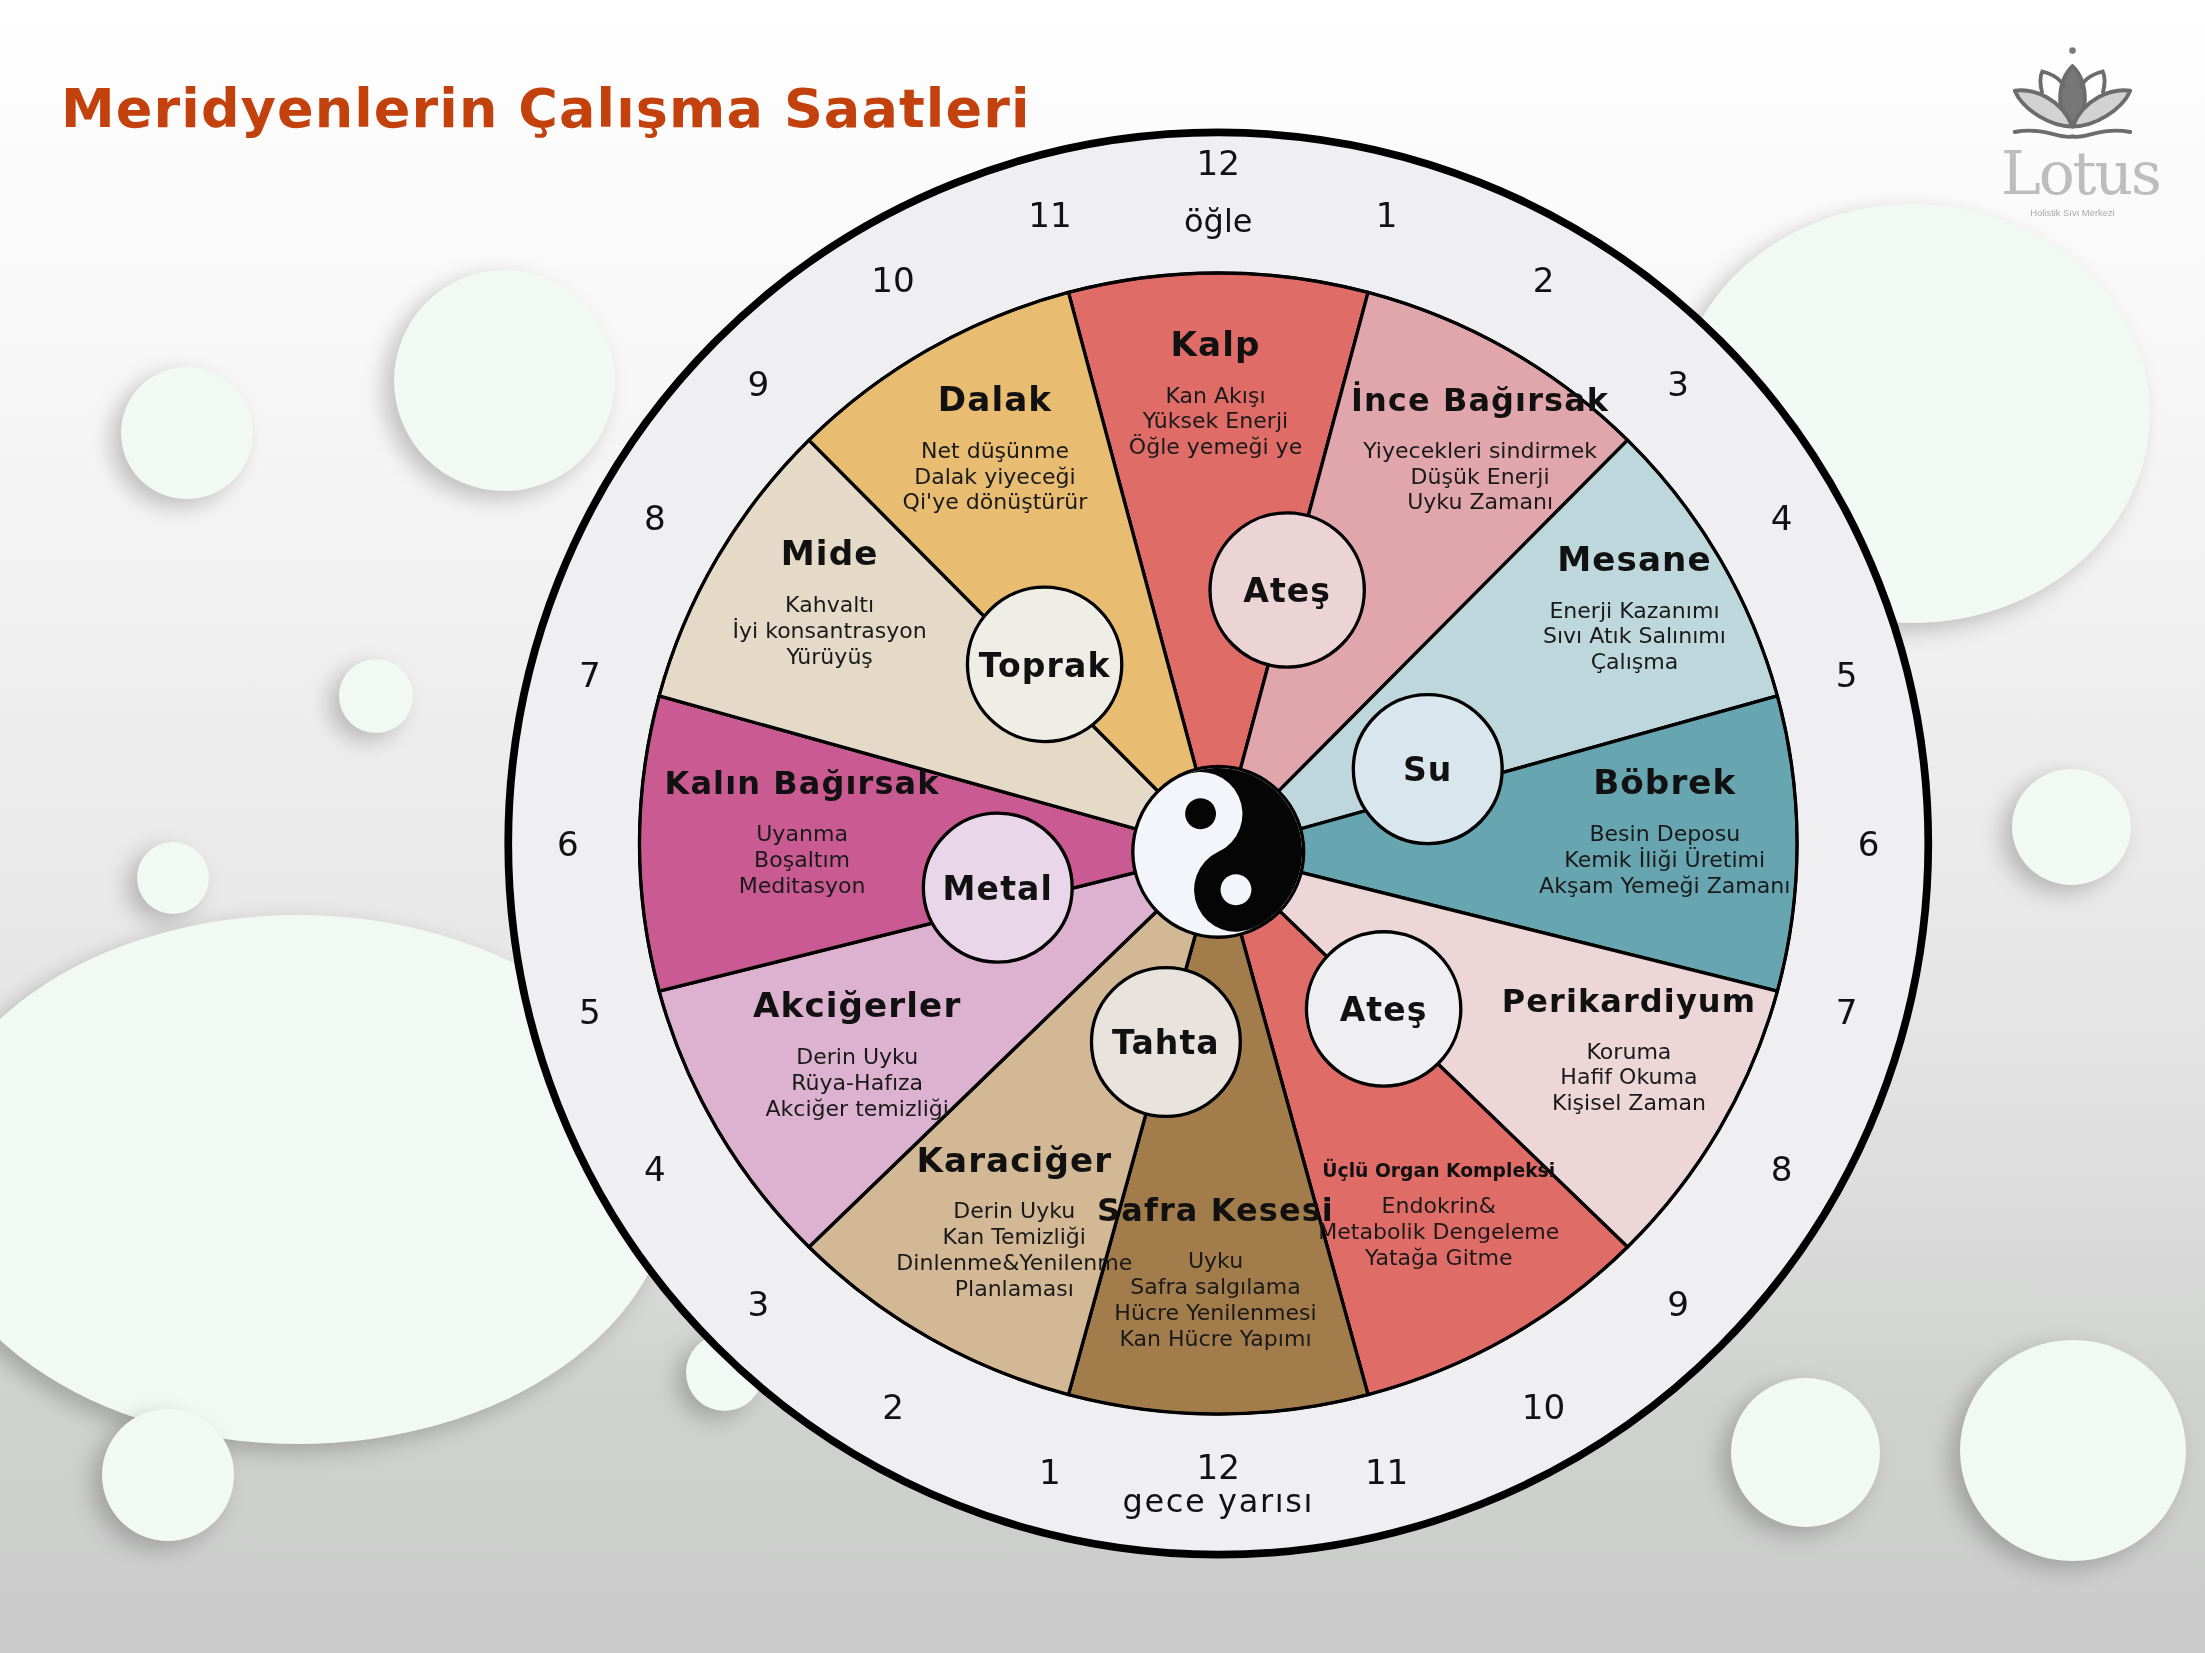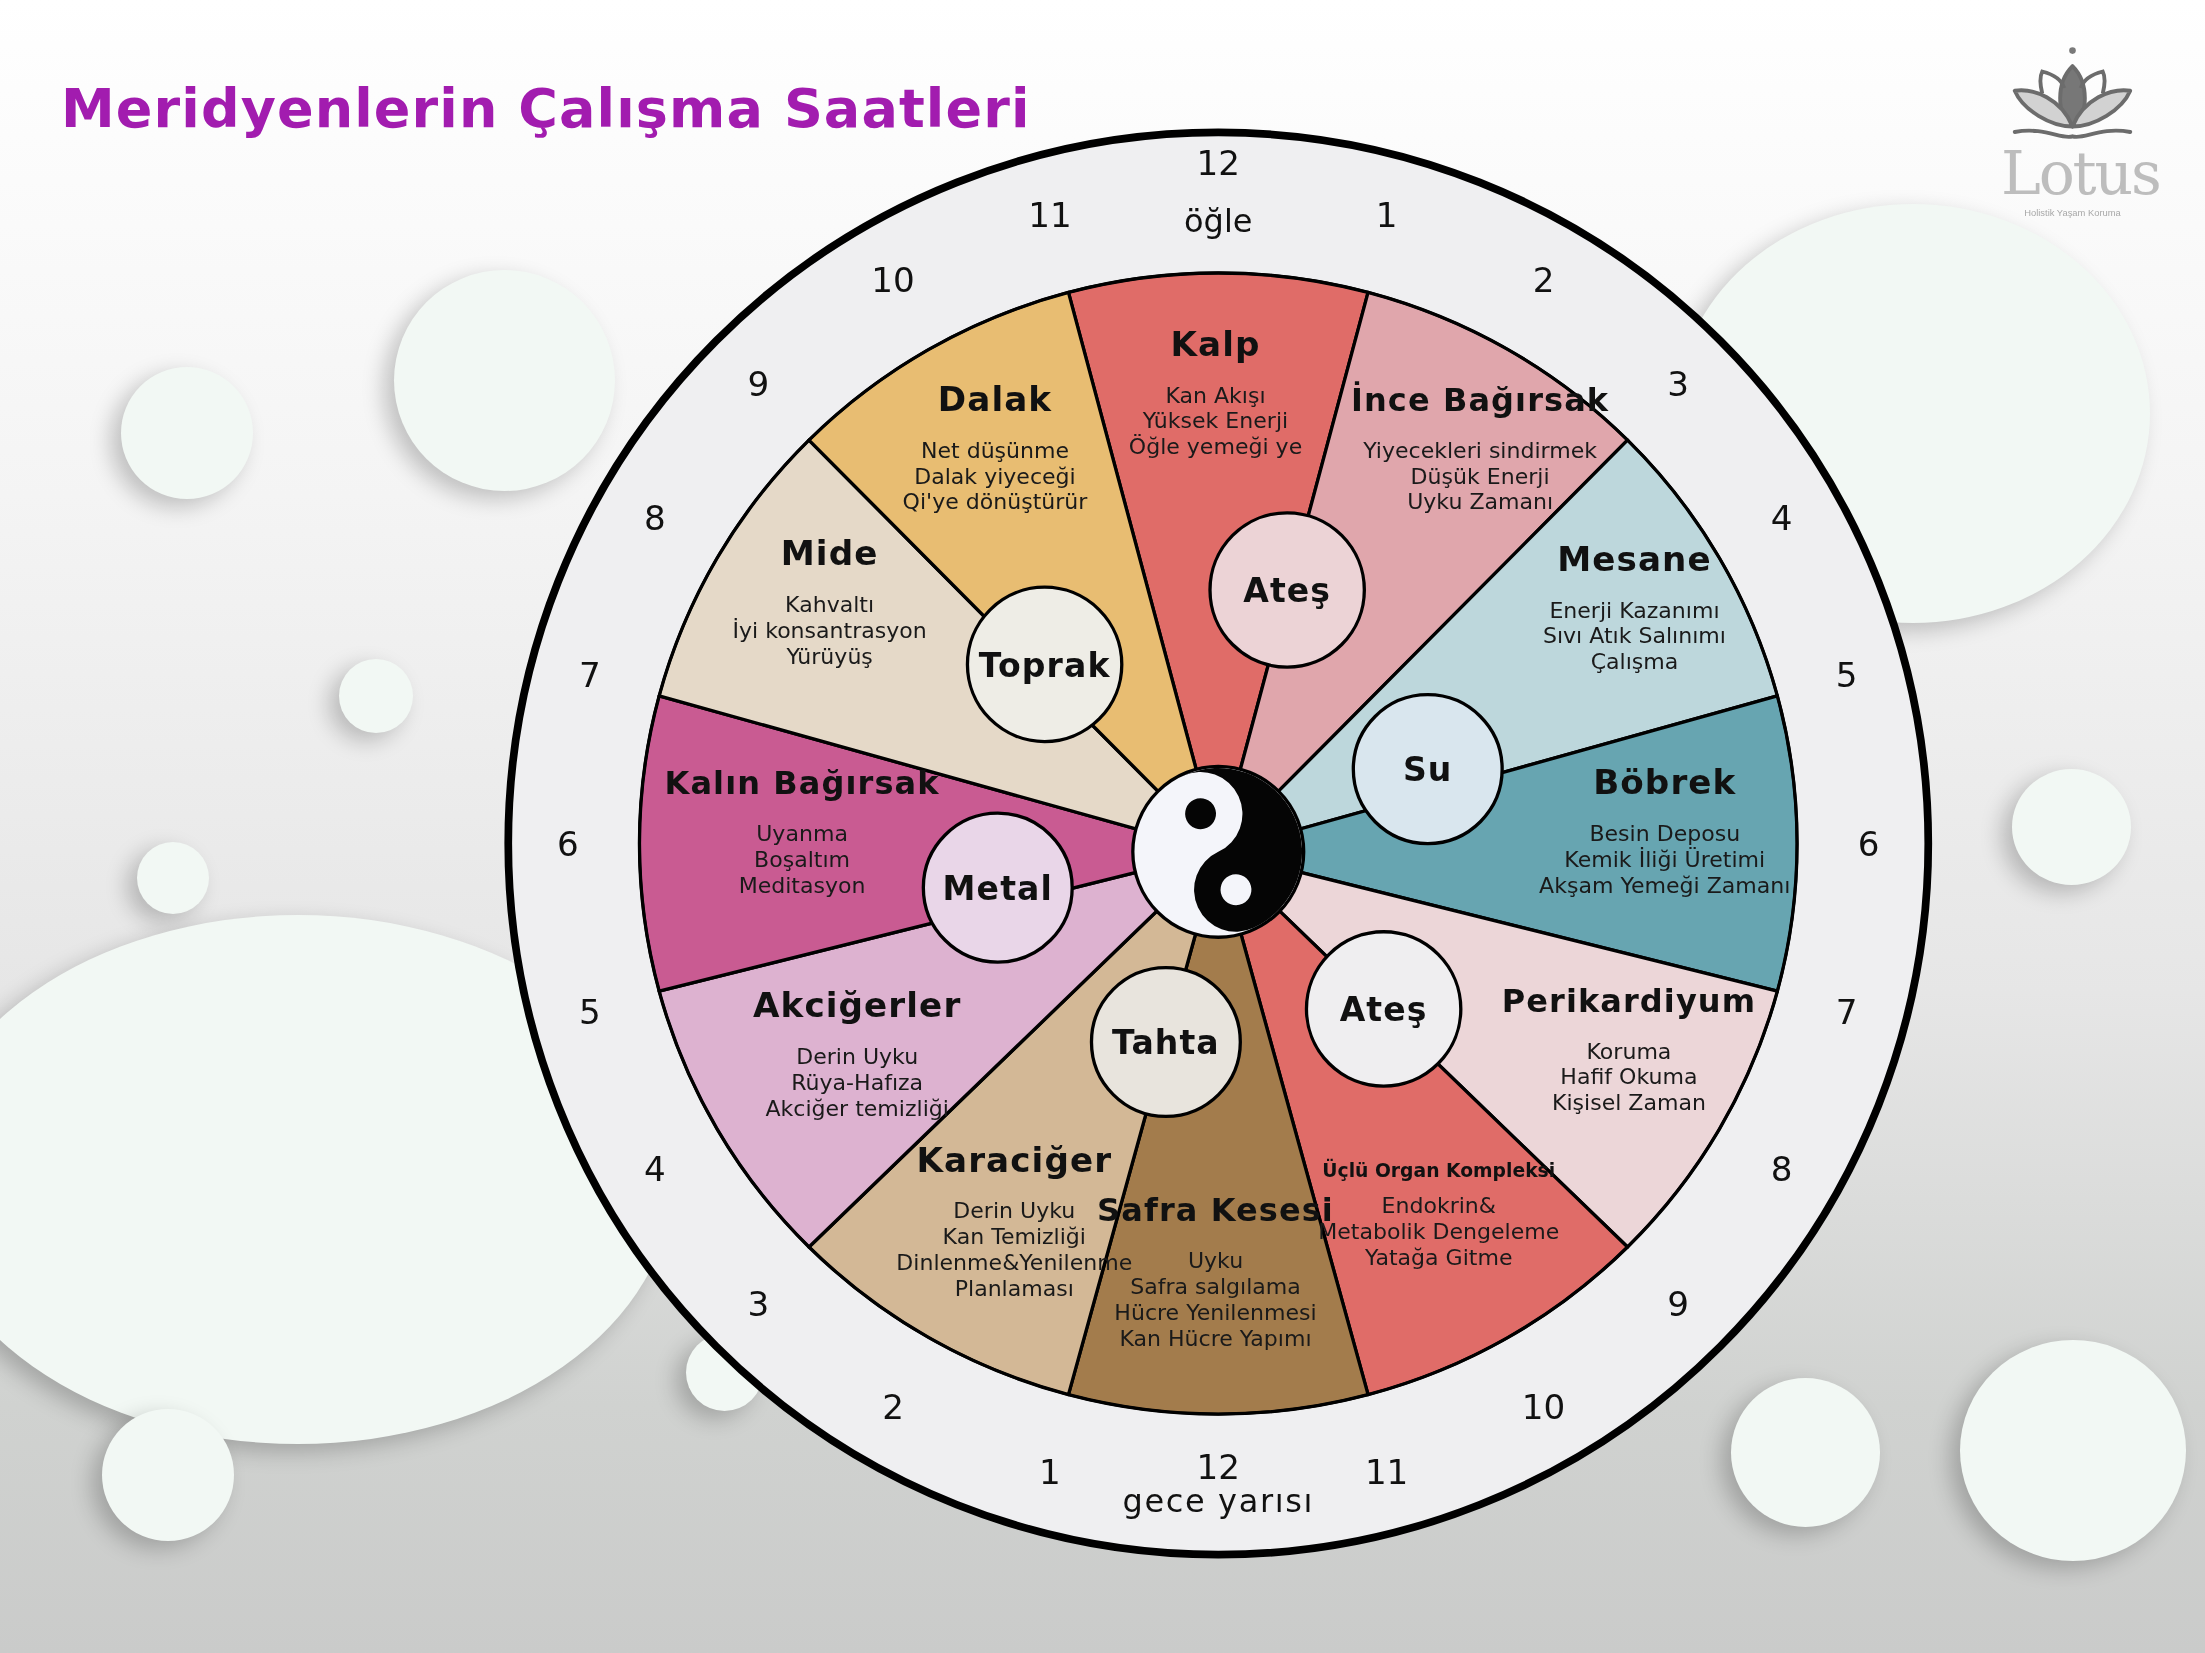--- a/index.html
+++ b/index.html
@@ -8,21 +8,21 @@
     background: linear-gradient(180deg, #ffffff 0%, #f4f4f4 30%, #e6e6e6 60%, #d0d2d0 85%, #cacbca 100%);
     font-family: "DejaVu Sans", "Liberation Sans", sans-serif;
   }
   .bubble {
     position: absolute; border-radius: 50%;
     background: #f2f8f4;
     box-shadow: -10px 7.7px 22px rgba(0,0,0,0.22);
   }
   .title {
     position: absolute; left: 61px; top: 77px;
-    font-size: 54px; font-weight: bold; color: #a21caf; letter-spacing: 1.1px;
+    font-size: 54px; font-weight: bold; color: #c2410c; letter-spacing: 1.1px;
     font-family: "DejaVu Sans", sans-serif;
   }
   .logo { position: absolute; left: 2001px; top: 44px; width: 143px; height: 176px; }
   .logo-word {
     position: absolute; left: 0; top: 94px; width: 143px; text-align: center;
     font-family: "DejaVu Serif", serif; font-size: 60px; color: #bdbdbd; letter-spacing: -2.2px;
     font-weight: normal;
   }
   .logo-sub {
     position: absolute; left: 0; top: 163px; width: 143px; text-align: center;
@@ -52,21 +52,21 @@
   <svg width="143" height="99" viewBox="0 0 260 180" style="position:absolute;left:0;top:0;">
     <circle cx="130" cy="12" r="6" fill="#7a7a7a"></circle>
     <path d="M130 40 C100 70 100 130 130 150 C160 130 160 70 130 40 Z" fill="#777" stroke="#6c6c6c" stroke-width="7" stroke-linejoin="round"></path>
     <path d="M130 150 C90 150 40 120 25 85 C60 80 110 100 130 150 Z" fill="#d2d2d2" stroke="#6c6c6c" stroke-width="7" stroke-linejoin="round"></path>
     <path d="M130 150 C170 150 220 120 235 85 C200 80 150 100 130 150 Z" fill="#d2d2d2" stroke="#6c6c6c" stroke-width="7" stroke-linejoin="round"></path>
     <path d="M75 90 C70 70 70 60 75 50 C95 55 110 65 115 80" fill="none" stroke="#6c6c6c" stroke-width="7"></path>
     <path d="M185 90 C190 70 190 60 185 50 C165 55 150 65 145 80" fill="none" stroke="#6c6c6c" stroke-width="7"></path>
     <path d="M25 160 C80 150 110 175 130 168 C150 175 180 150 235 160" fill="none" stroke="#6c6c6c" stroke-width="7" stroke-linecap="round"></path>
   </svg>
   <div class="logo-word">Lotus</div>
-  <div class="logo-sub">Holistik Yaşam Koruma</div>
+  <div class="logo-sub">Holistik Sıvı Merkezi</div>
 </div>
 
 <svg class="wheel" width="2205" height="1654" viewBox="0 0 4000 3000">
 
   <ellipse cx="2210" cy="1530" rx="1288" ry="1290" fill="#efeff1" stroke="#000" stroke-width="14"></ellipse>
 
   <g id="segments">
       <path d="M2210,1545 L1938.2400026423531,530.2667697908144 A1050,1035 0 0 1 2481.7599973576466,530.2667697908144 Z" fill="#e06c68" stroke="#000" stroke-width="6" stroke-linejoin="round"></path>
       <path d="M2210,1545 L2481.7599973576466,530.2667697908144 A1050,1035 0 0 1 2952.4621202458748,798.1444814719234 Z" fill="#e0a6ac" stroke="#000" stroke-width="6" stroke-linejoin="round"></path>
       <path d="M2210,1545 L2952.4621202458748,798.1444814719234 A1050,1035 0 0 1 3224.222117603522,1262.1222883188912 Z" fill="#bdd7dc" stroke="#000" stroke-width="6" stroke-linejoin="round"></path>

